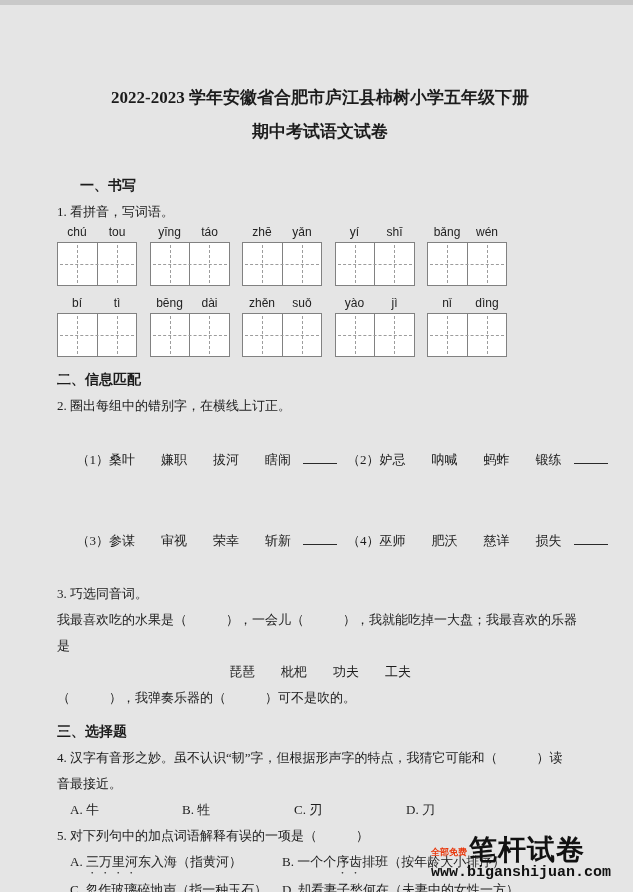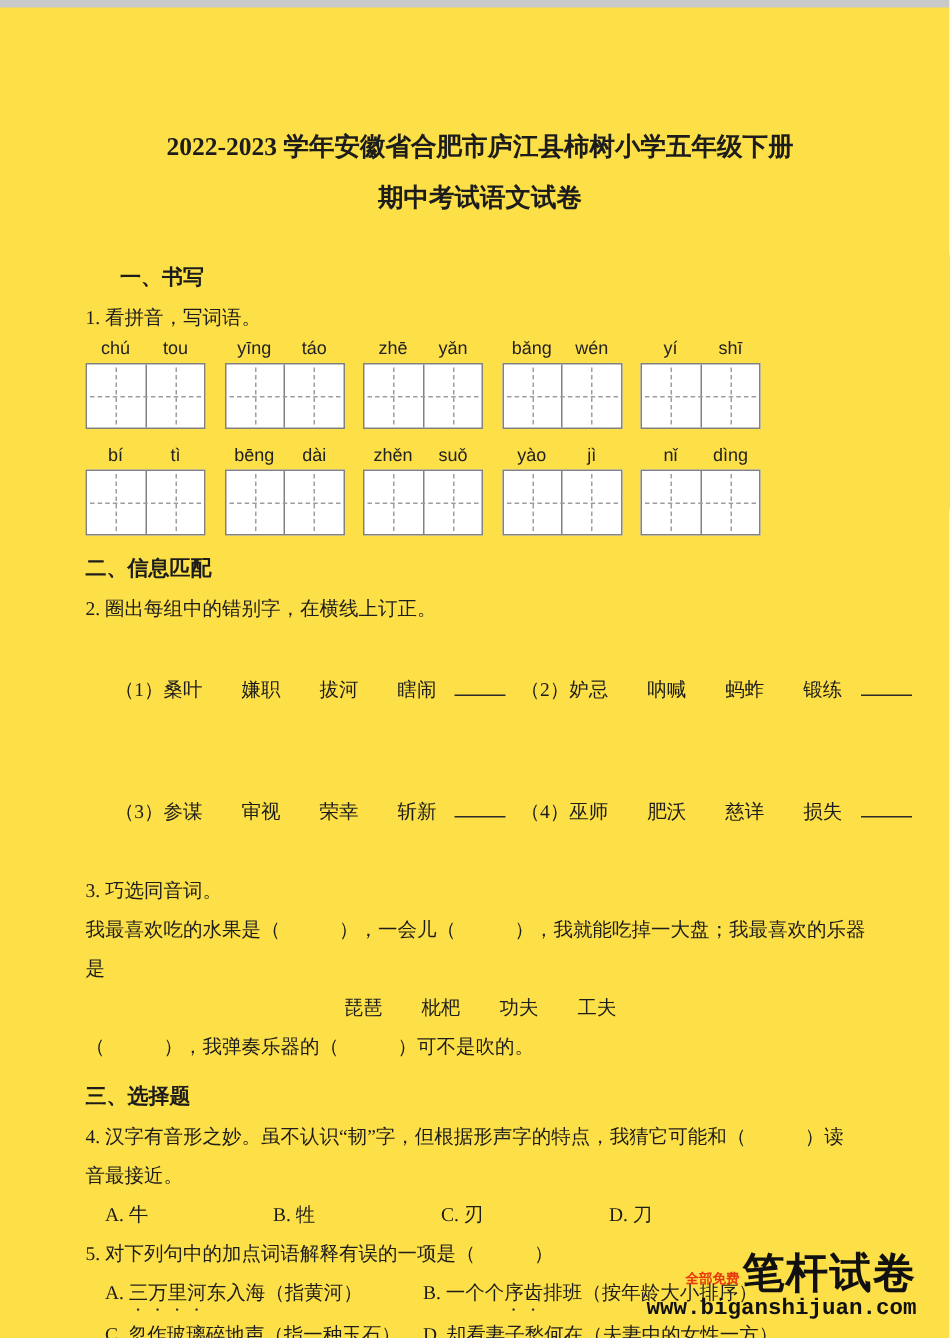--- a/index.html
+++ b/index.html
@@ -1,18 +1,18 @@
 <!DOCTYPE html>
 <html><head>
 <meta charset="utf-8">
 <style>
   html,body { margin:0; padding:0; background:#ffffff; }
   .page {
     position:relative; width:633px; height:892px; margin:0 auto;
-    background:#fde047; overflow:hidden; box-sizing:border-box;
+    background:#e5e5e5; overflow:hidden; box-sizing:border-box;
     font-family:"Liberation Serif","DejaVu Serif",serif; color:#1c1c1c;
   }
   .topbar { height:5px; width:100%; background:#c9c9c9; }
   .content { padding:0 50px 0 57px; }
 
   .title { margin-top:76px; text-align:center; font-size:17px; font-weight:bold; line-height:34px; }
 
   .sec { font-size:14px; font-weight:bold; line-height:26px; }
   .ln  { font-size:13px; line-height:26px; margin:0; }
   .sec1 { margin-top:24px;margin-left:23px; }
@@ -43,21 +43,21 @@
 
   .emph {
     -webkit-text-emphasis:filled dot #333;
     -webkit-text-emphasis-position:under;
     text-emphasis:filled dot #333;
     text-emphasis-position:under left;
   }
 
   
   .wm { position:absolute; right:22px; bottom:10px; text-align:right; }
-  .wm-top { display:flex; align-items:flex-end; justify-content:flex-end; }
+  .wm-top { display:flex; align-items:flex-end; }
   .wm-free { color:#e8380d; font-size:9px; font-weight:bold; font-family:"Liberation Sans",sans-serif; margin:0 2px 5px 0; }
   .wm-brand { font-size:28px; font-weight:bold; color:#111; letter-spacing:1px; line-height:28px; }
   .wm-url { font-family:"Liberation Mono","DejaVu Sans Mono",monospace; font-size:15px; font-weight:bold; color:#111; line-height:18px; }
 </style>
 </head>
 <body>
 
 <div class="page">
   <div class="topbar"></div>
   <div class="content">
@@ -111,37 +111,37 @@
               <i class="vline"></i>
             </div>
           <div class="pcell">
               <i class="vline"></i>
             </div>
           <i class="hmid"></i>
         </div>
       </div>
       <div class="punit">
         <div class="plabels">
+          <span>yí</span>
+            <span>shī</span>
+        </div>
+        <div class="pcells">
+          <div class="pcell">
+              <i class="vline"></i>
+            </div>
+          <div class="pcell">
+              <i class="vline"></i>
+            </div>
+          <i class="hmid"></i>
+        </div>
+      </div>
+      <div class="punit">
+        <div class="plabels">
           <span>bǎng</span>
             <span>wén</span>
-        </div>
-        <div class="pcells">
-          <div class="pcell">
-              <i class="vline"></i>
-            </div>
-          <div class="pcell">
-              <i class="vline"></i>
-            </div>
-          <i class="hmid"></i>
-        </div>
-      </div>
-      <div class="punit">
-        <div class="plabels">
-          <span>yí</span>
-            <span>shī</span>
         </div>
         <div class="pcells">
           <div class="pcell">
               <i class="vline"></i>
             </div>
           <div class="pcell">
               <i class="vline"></i>
             </div>
           <i class="hmid"></i>
         </div>

